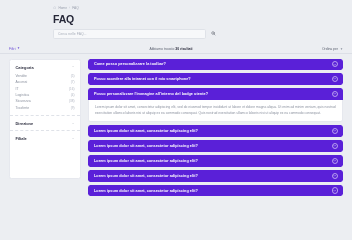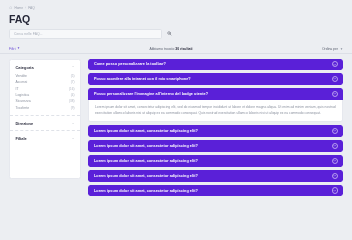--- a/index.html
+++ b/index.html
@@ -22,20 +22,21 @@
   .page {
     width: 352px;
     height: 220px;
     position: relative;
     background: #eceef2;
   }
 
   .header-band {
     background: #eceef2;
     padding: 4px 9px 0 9px;
+    margin-left: 44px;
   }
 
   .breadcrumb {
     display: flex;
     align-items: center;
     gap: 2px;
     height: 7px;
     font-size: 3.2px;
     color: #9aa0ae;
     letter-spacing: .05px;

